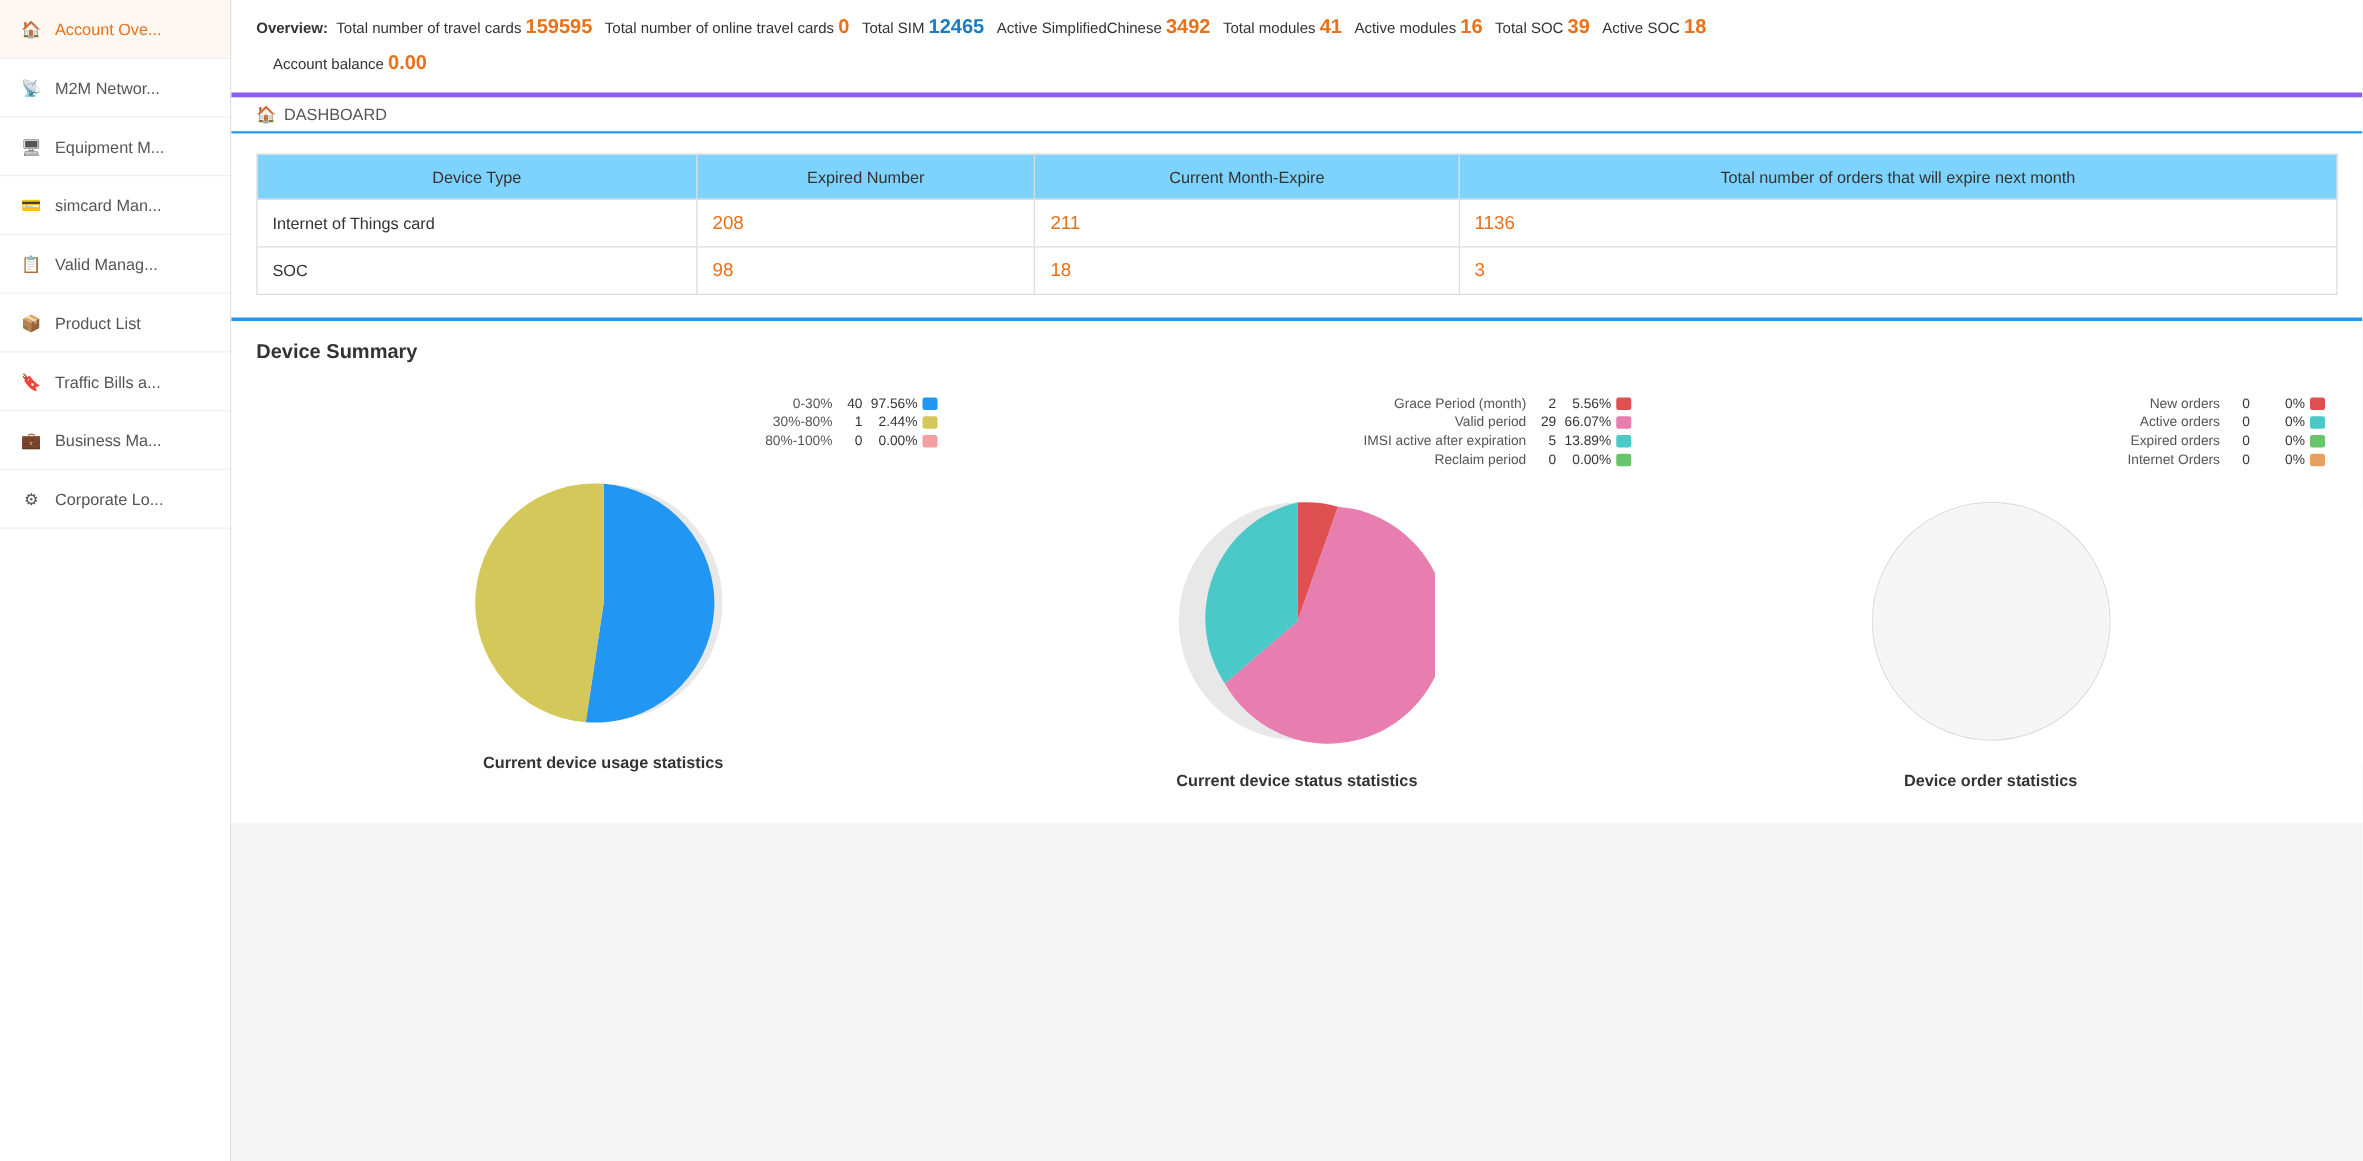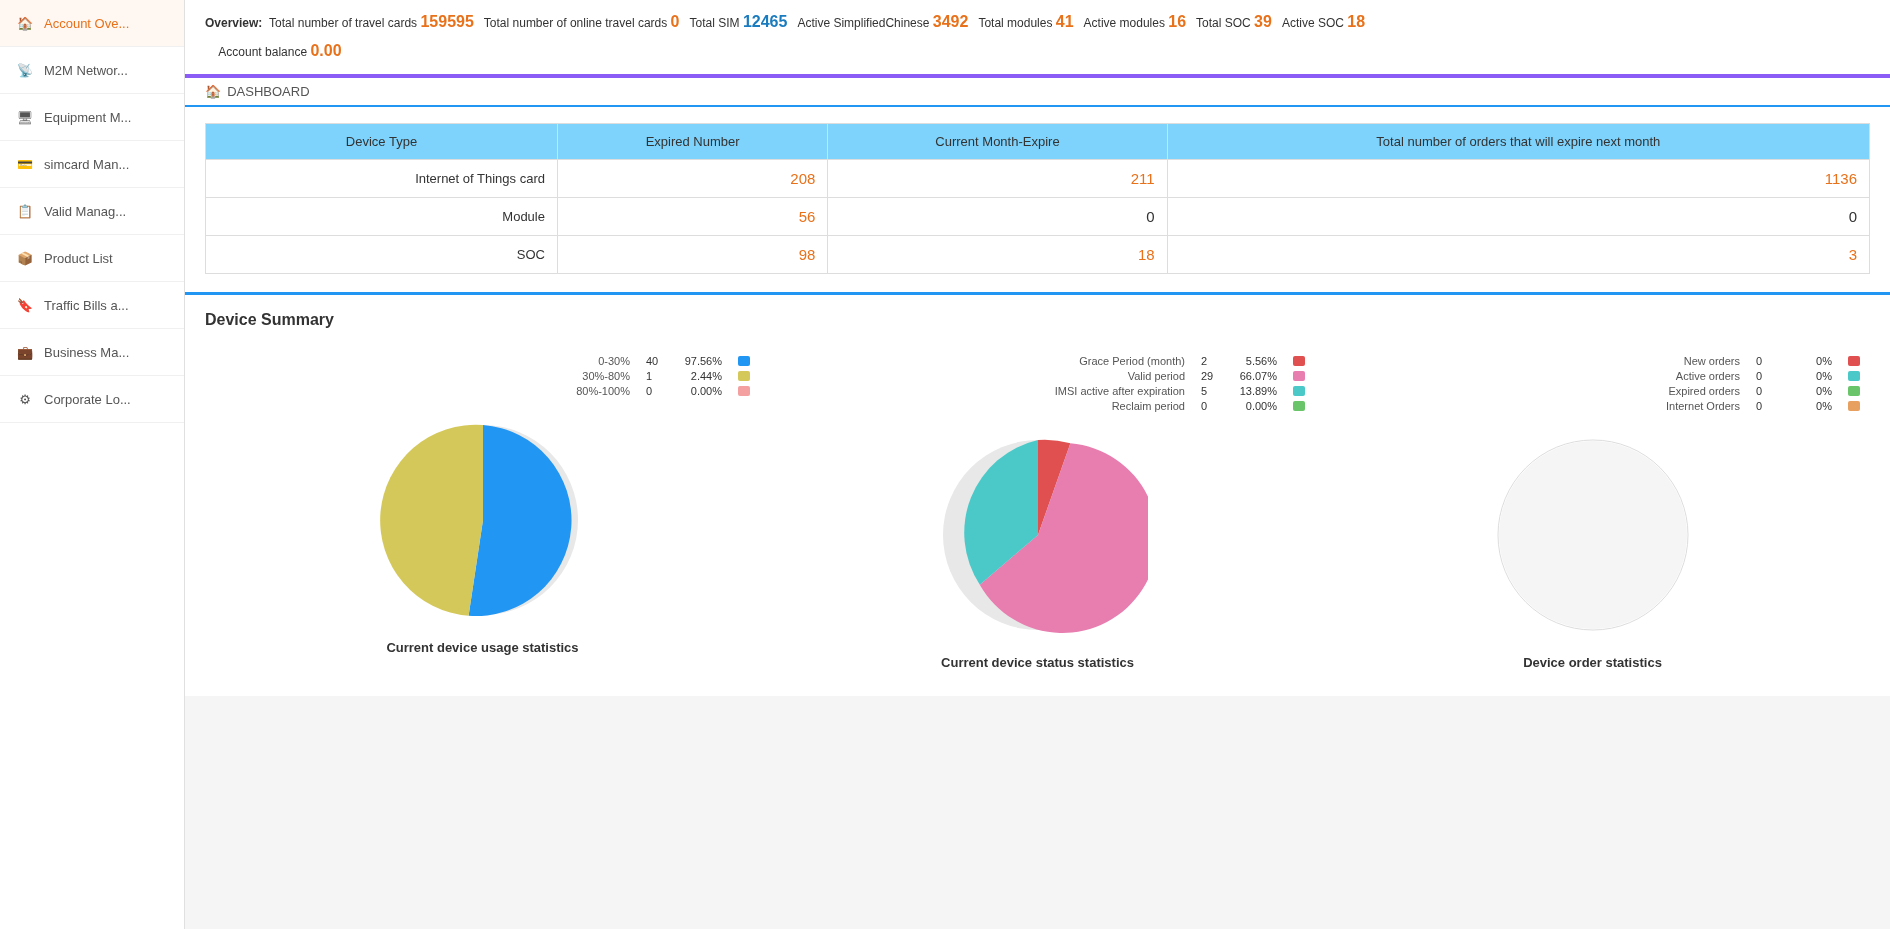--- a/index.html
+++ b/index.html
@@ -88,21 +88,21 @@
       border: 1px solid #ddd;
       padding: 10px 12px;
       text-align: center;
       font-weight: normal;
       color: #333;
       font-size: 13px;
     }
     .expiry-table td {
       border: 1px solid #ddd;
       padding: 10px 12px;
-      text-align: right;
+      text-align: left;
       font-size: 13px;
       color: #333;
     }
     .expiry-table td.orange { color: #e8711a; font-size: 15px; }
 
     
     .section-divider {
       height: 3px;
       background: linear-gradient(to right, #2196f3, #2196f3);
       margin: 0;
@@ -139,31 +139,31 @@
       color: #555;
       margin-bottom: 10px;
       align-self: flex-end;
       text-align: right;
       width: 100%;
     }
     .legend-row {
       display: flex;
       align-items: center;
       justify-content: flex-end;
-      gap: 16px;
+      gap: 4px;
       margin-bottom: 3px;
     }
     .legend-dot {
       width: 12px;
       height: 10px;
       border-radius: 2px;
       flex-shrink: 0;
     }
     .legend-label { color: #555; }
-    .legend-val { color: #333; min-width: 20px; text-align: left; }
+    .legend-val { color: #333; min-width: 20px; text-align: right; }
     .legend-pct { color: #333; min-width: 40px; text-align: right; }
 
     .pie-wrapper {
       position: relative;
       width: 220px;
       height: 220px;
     }
     .pie-wrapper svg {
       width: 220px;
       height: 220px;
@@ -256,26 +256,20 @@
           </tr>
         </thead>
         <tbody id="expiry-table-body">
         <tr>
     <td>Internet of Things card</td>
     <td class="orange">208</td>
     <td class="orange">211</td>
     <td class="orange">1136</td>
   </tr>
             <tr>
-    <td>Module</td>
-    <td class="orange">56</td>
-    <td class="orange" style="color: rgb(51, 51, 51);">0</td>
-    <td class="orange" style="color: rgb(51, 51, 51);">0</td>
-  </tr>
-            <tr>
     <td>SOC</td>
     <td class="orange">98</td>
     <td class="orange">18</td>
     <td class="orange">3</td>
   </tr>
           </tbody>
       </table>
     </div>
 
     <div class="section-divider"></div>

